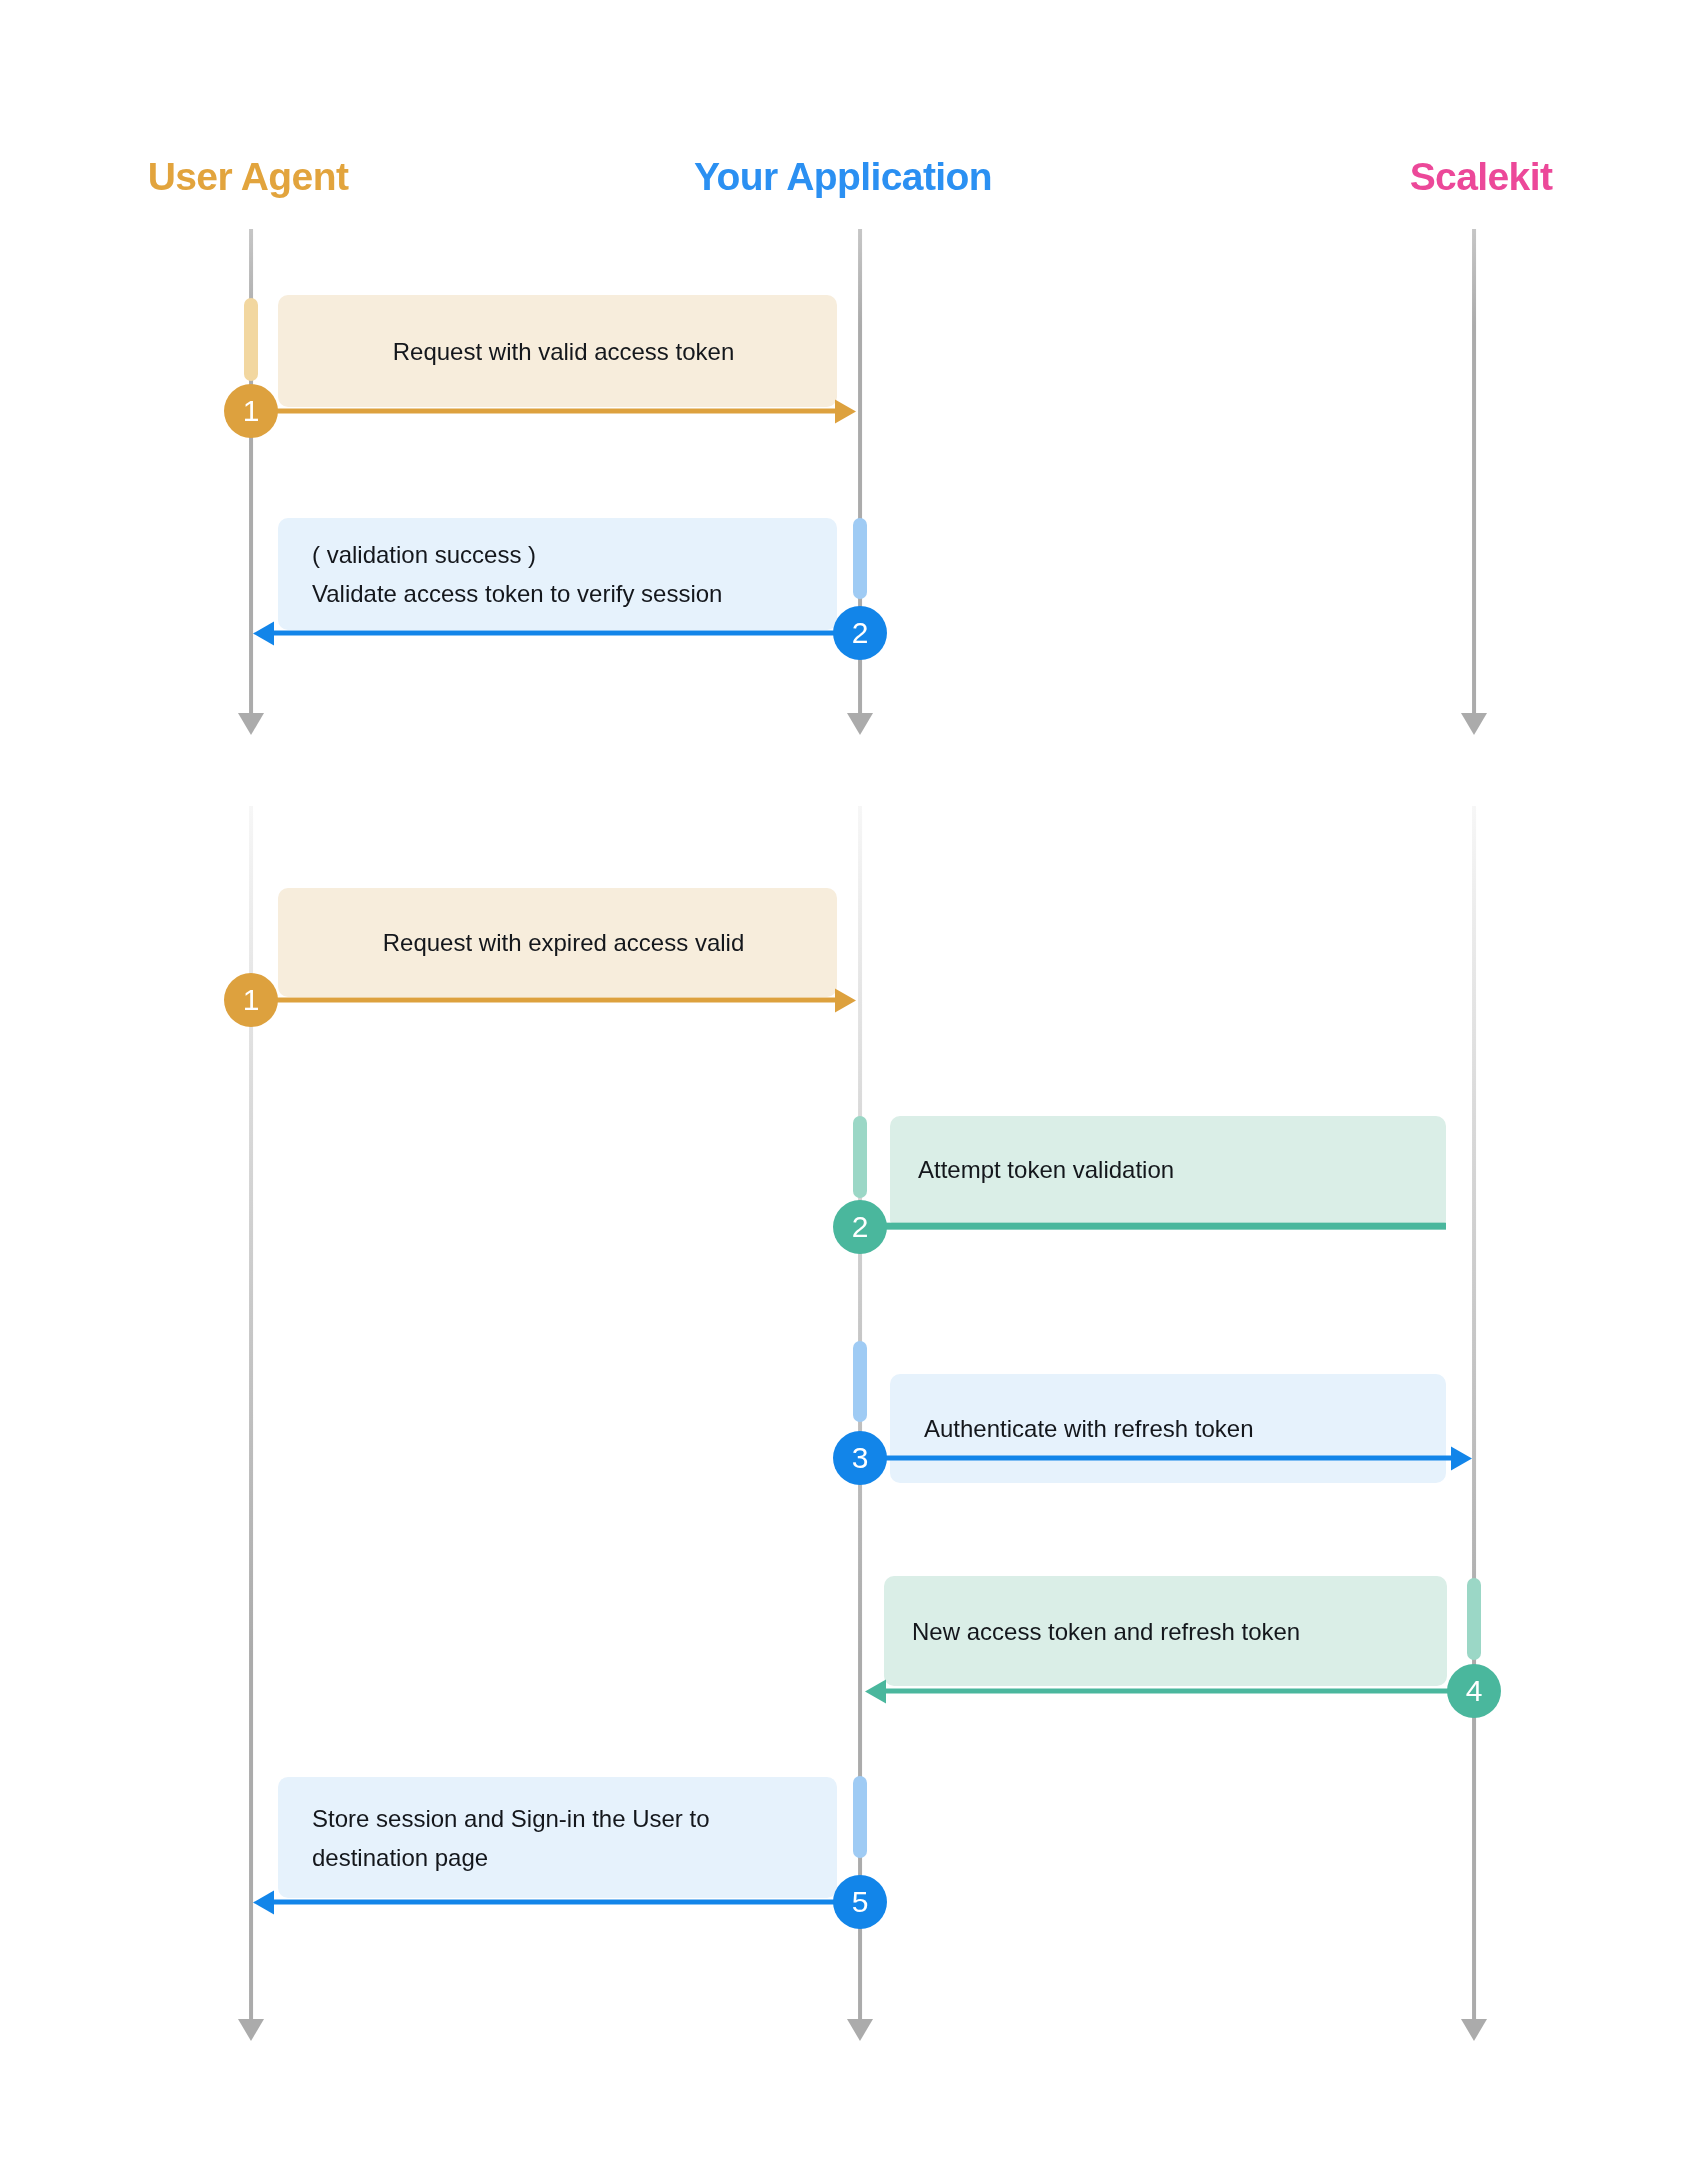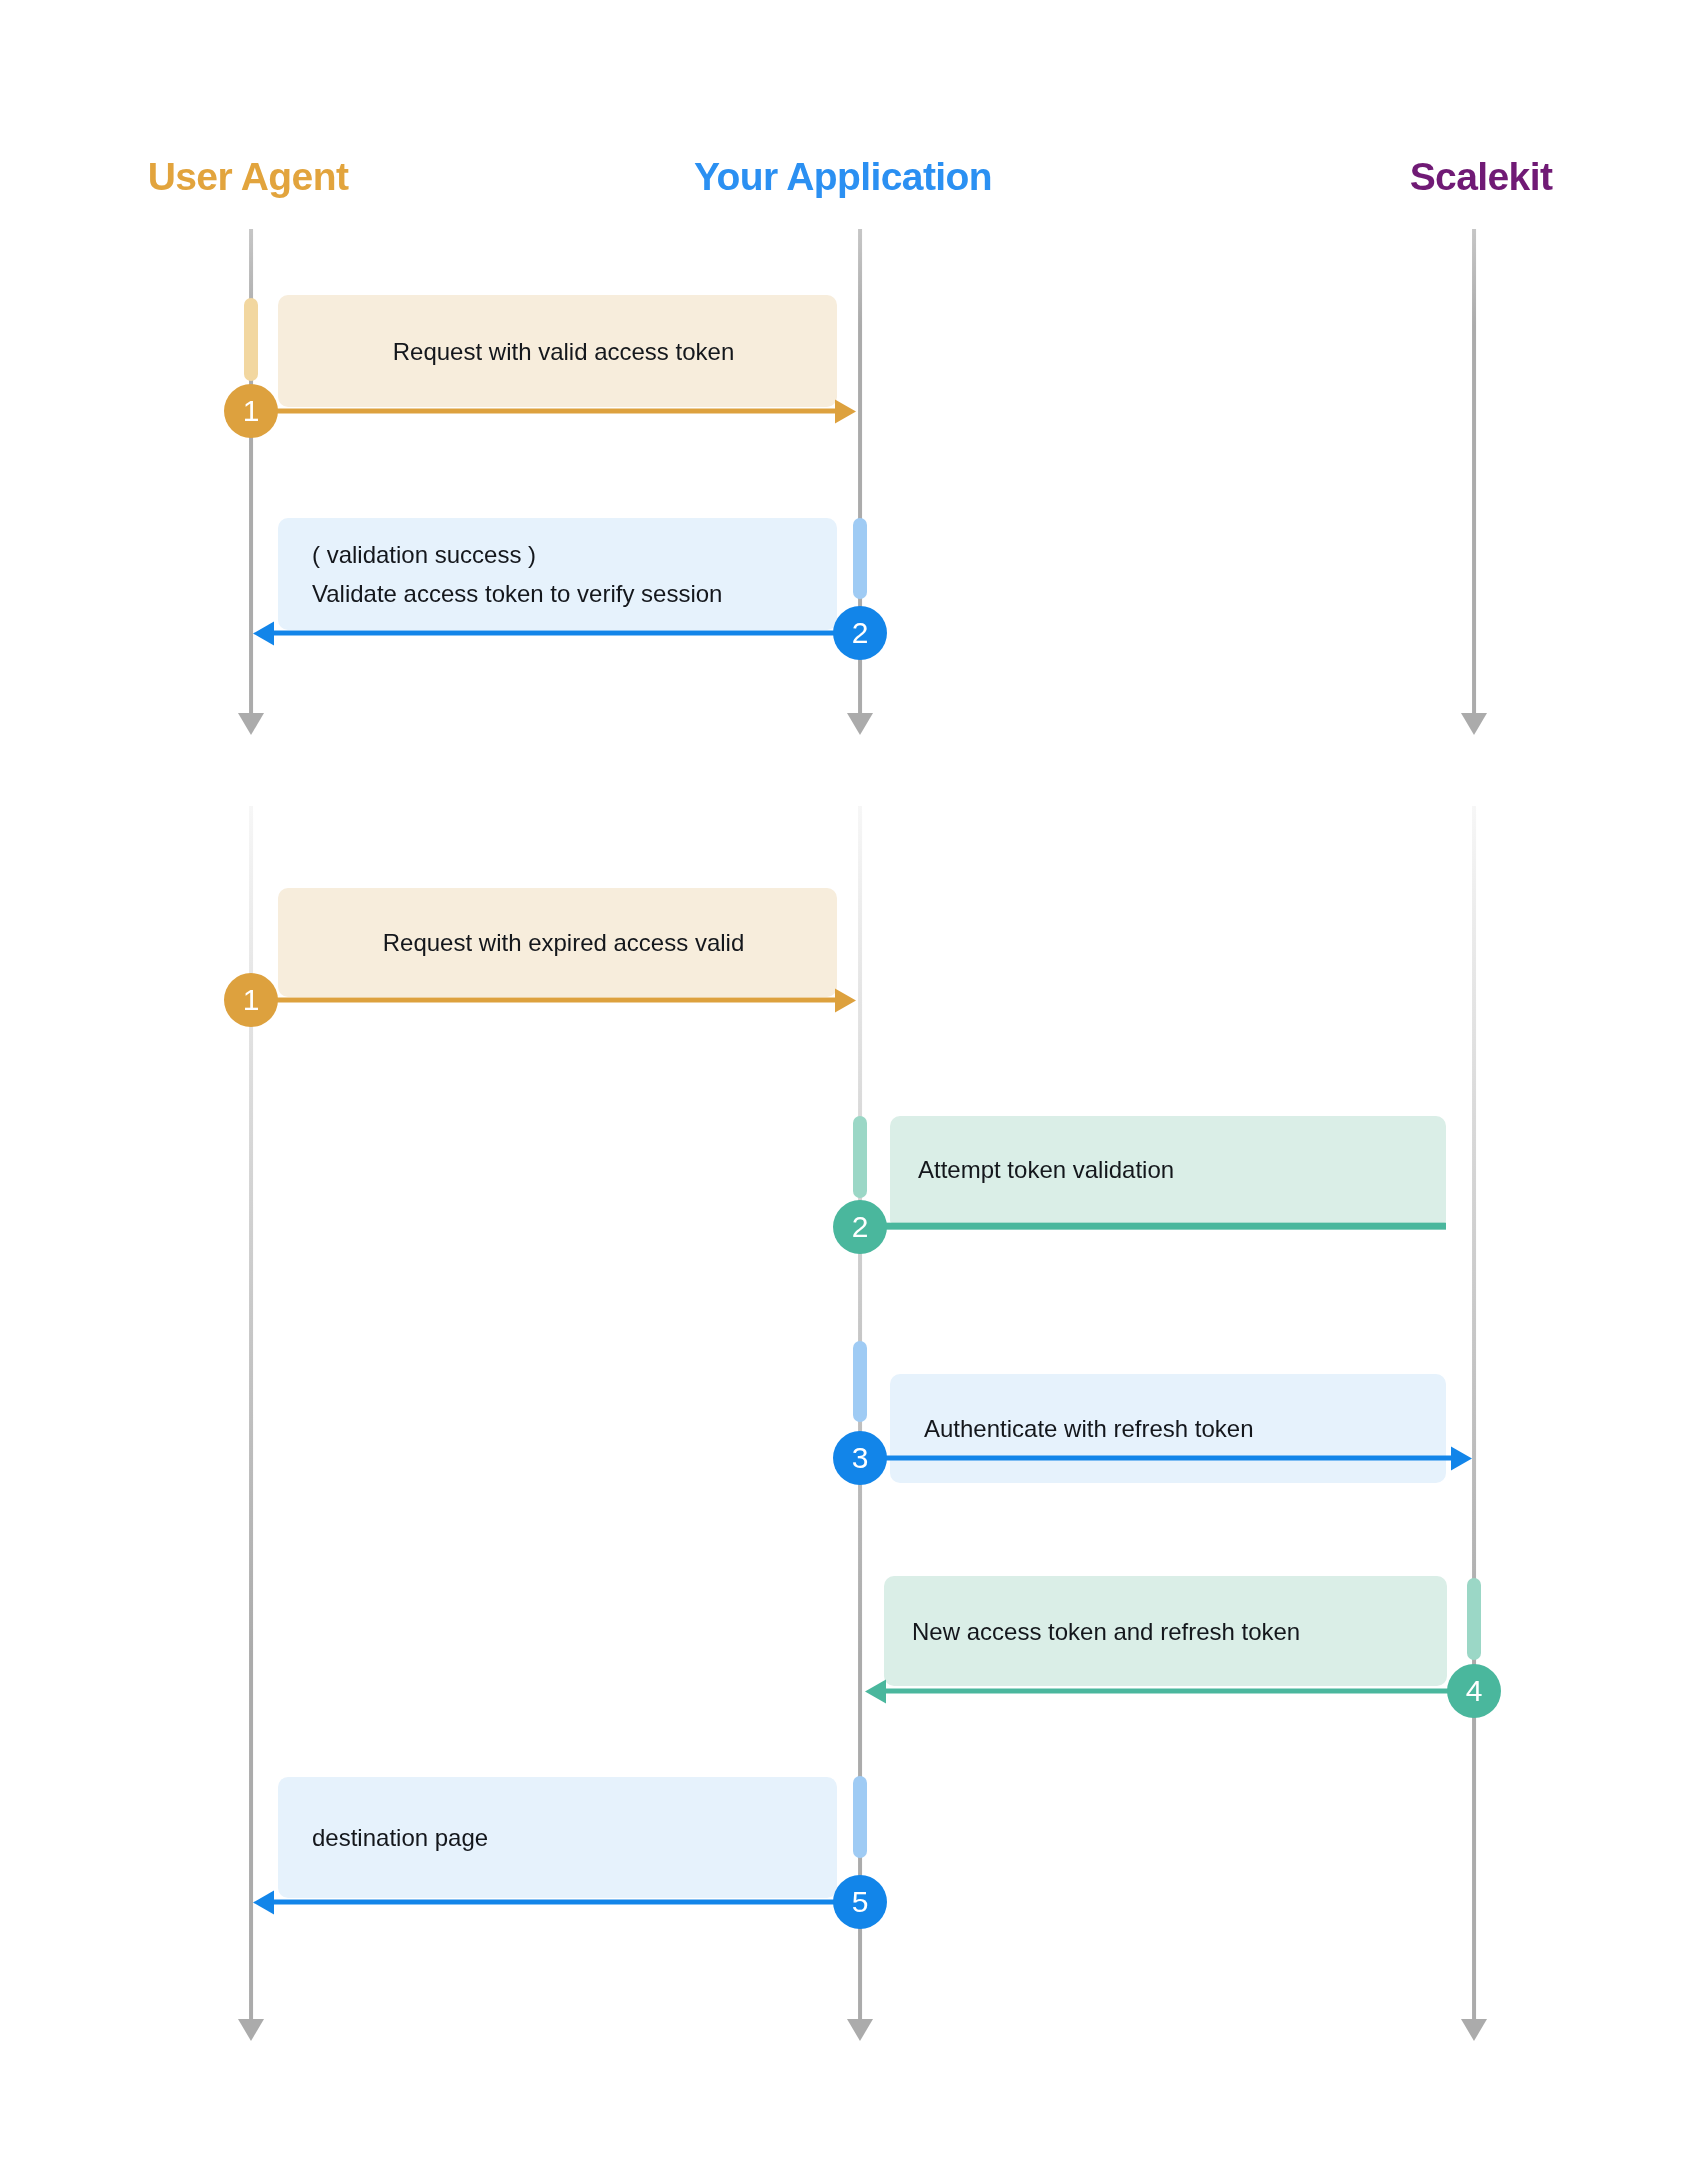--- a/index.html
+++ b/index.html
@@ -16,21 +16,21 @@
     position:absolute;
     top:155px;
     transform:translateX(-50%);
     font-size:39px;
     font-weight:700;
     letter-spacing:-0.6px;
     white-space:nowrap;
   }
   .actor.ua{color:#E2A43D;}
   .actor.app{color:#2B90F2;}
-  .actor.sk{color:#701a75;}
+  .actor.sk{color:#ec4899;}
 
   
   .lifeline{
     position:absolute;
     width:3.9px;
     transform:translateX(-50%);
     background:linear-gradient(to bottom,#C6C6C6,#ABABAB 20%);
   }
   .lifeline.fadein{
     background:linear-gradient(to bottom,rgba(172,172,172,0.10),rgba(172,172,172,0.45) 25%,#ABABAB 70%);
@@ -198,20 +198,21 @@
     <div class="box tealbg" style="left:884px;top:1576px;width:563px;height:110px;">
       <div>New access token and refresh token</div>
     </div>
     <div class="arrow teal" style="left:886px;top:1691px;width:589px;">
       <div class="head left"></div>
     </div>
     <div class="num teal" style="left:1474px;top:1691px;">4</div>
 
     <div class="pill blue" style="left:860px;top:1776px;height:82px;"></div>
     <div class="box bluebg" style="left:278px;top:1777px;width:559px;height:121px;">
+      <div>Store session and Sign-in the User to</div>
       <div>destination page</div>
     </div>
     <div class="arrow blue" style="left:274px;top:1902px;width:586px;">
       <div class="head left"></div>
     </div>
     <div class="num blue" style="left:860px;top:1902px;">5</div>
   </div>
 
 </div>
 

